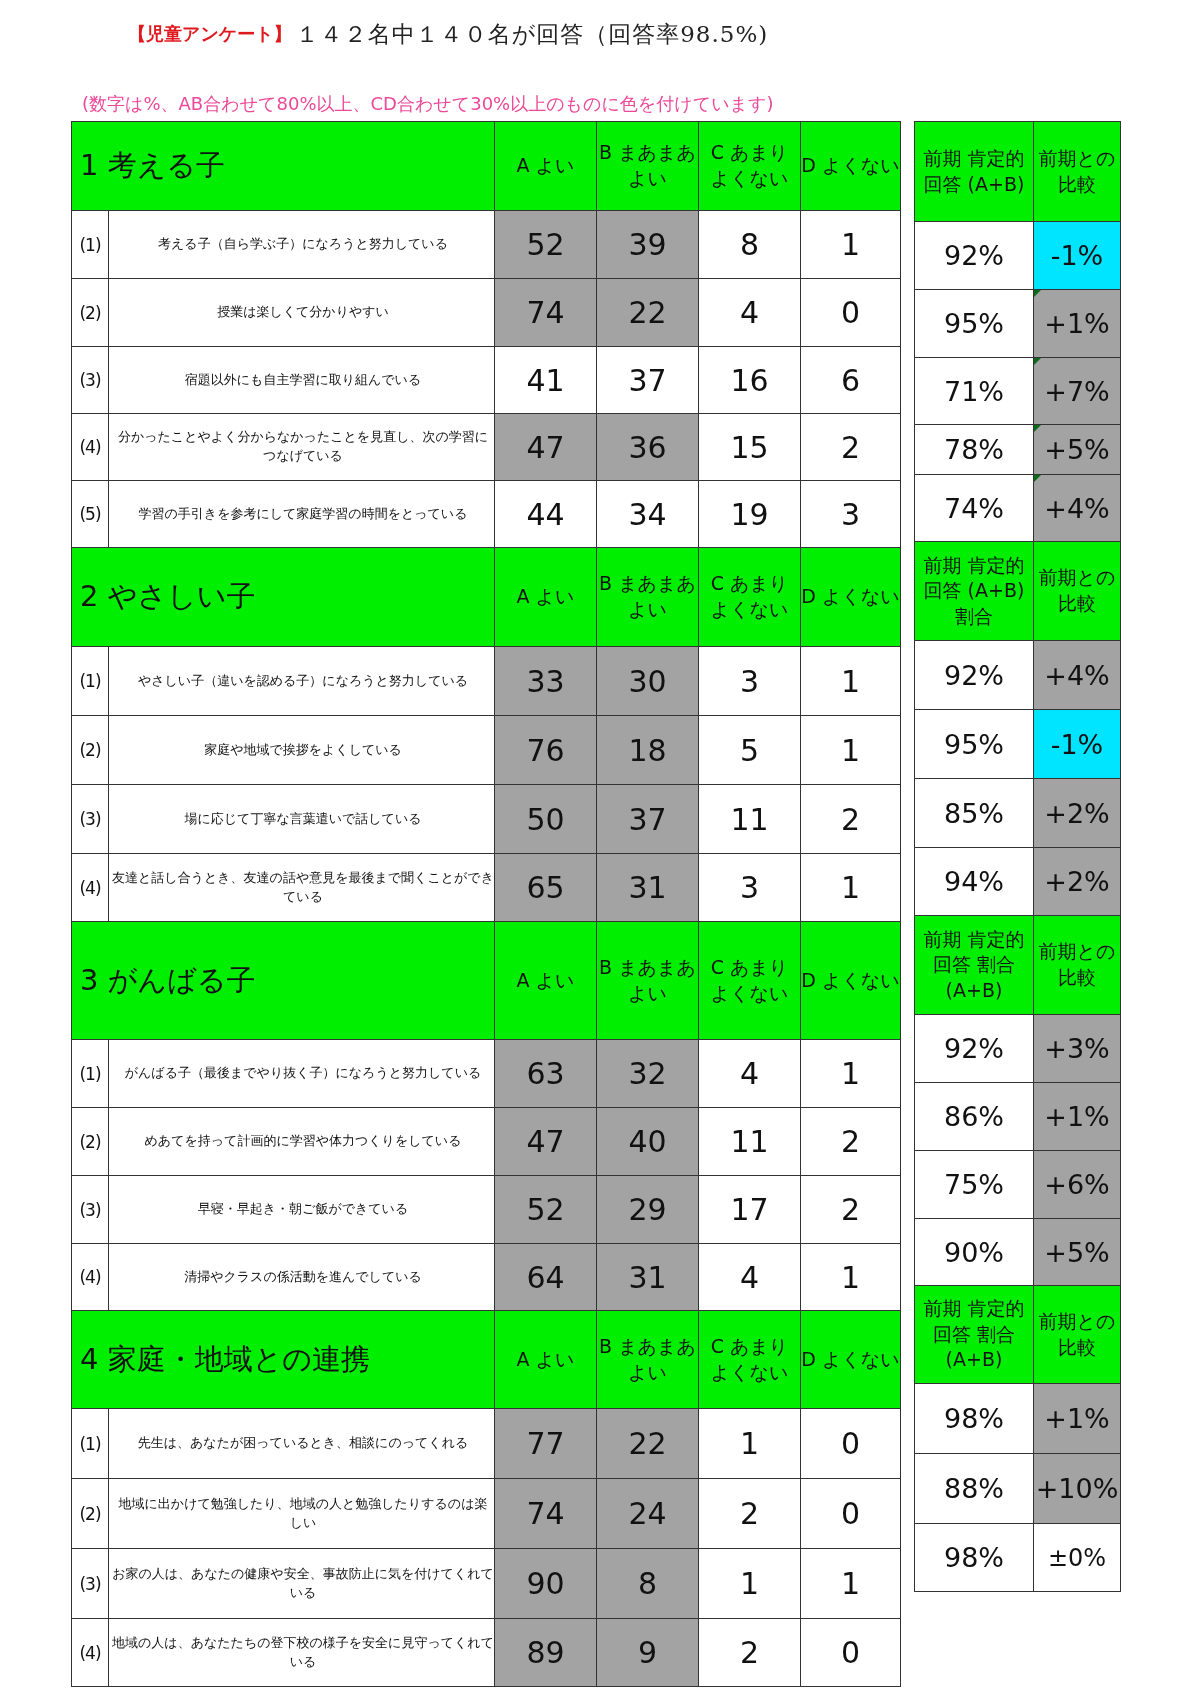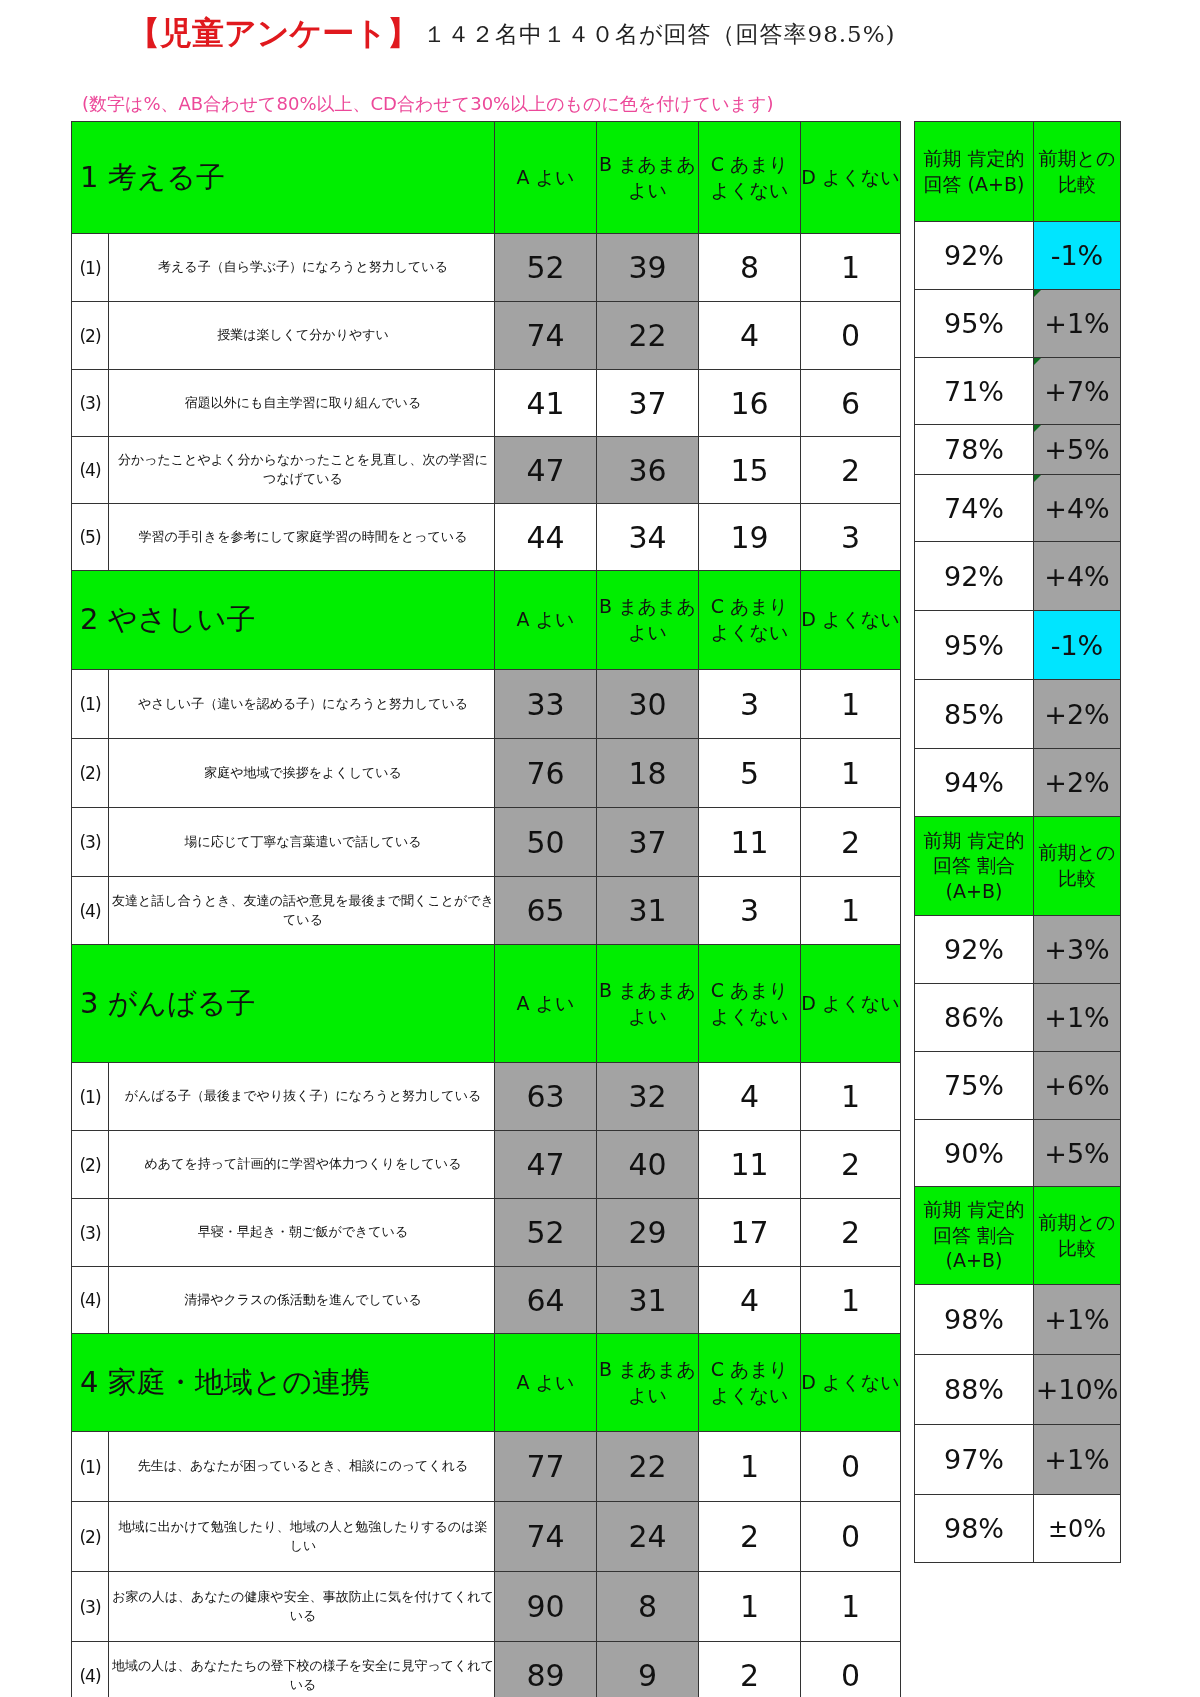--- a/index.html
+++ b/index.html
@@ -1,19 +1,19 @@
 <!DOCTYPE html>
 <html><head>
 <meta charset="utf-8">
 <style>
   html, body { margin:0; padding:0; background:#ffffff; }
   body { width:1200px; height:1697px; position:relative; overflow:hidden;
          font-family:"DejaVu Sans", "Liberation Sans", sans-serif; color:#111; }
   .title-line { position:absolute; left:128px; top:14px; height:40px; display:flex; align-items:center; white-space:nowrap; }
-  .title-red { color:#e0191e; font-weight:bold; font-size:32px; letter-spacing:0px; }
+  .title-red { color:#e0191e; font-weight:bold; font-size:18px; letter-spacing:0px; }
   .title-rest { font-family:"DejaVu Serif","Liberation Serif",serif; font-size:23px; color:#222; margin-left:4px; letter-spacing:1px; }
   .note { position:absolute; left:82px; top:92px; font-size:18px; white-space:nowrap; color:#ec4899; }
 
   .tbl { position:absolute; border-collapse:collapse; table-layout:fixed; }
   .tbl td { border:1.5px solid #333; padding:0; text-align:center; vertical-align:middle; overflow:hidden; position:relative; }
   .main { left:71px; top:121px; }
   .side { left:914px; top:121px; }
 
   .green { background:#00ee00; }
   .yellow { background:#a3a3a3; }
@@ -43,21 +43,21 @@
 <table class="tbl main" id="main-table">
   <colgroup>
     <col style="width:37px">
       <col style="width:386px">
       <col style="width:102px">
       <col style="width:102px">
       <col style="width:102px">
       <col style="width:100px">
   </colgroup>
   <tbody id="main-body">
-      <tr style="height: 112px; border-radius: 21px;">
+      <tr style="height: 89px; border-radius: 21px;">
         <td class="green sec-title" colspan="2">1 考える子</td>
         <td class="green hdr" style="padding-top: 0px;">A よい</td>
         <td class="green hdr">B まあまあ よい</td>
         <td class="green hdr">C あまり よくない</td>
         <td class="green hdr">D よくない</td>
       </tr>
       <tr style="height: 68px;">
         <td class="white numlabel">(1)</td>
         <td class="white qtext">考える子（自ら学ぶ子）になろうと努力している</td>
         <td class="yellow val">52</td>
@@ -240,20 +240,24 @@
         <td class="yellow cmp"><span class="marker"></span><span>+7%</span></td>
       </tr>
       <tr style="height: 50px;">
         <td class="white pct">78%</td>
         <td class="yellow cmp"><span class="marker"></span><span>+5%</span></td>
       </tr>
       <tr style="height: 67px;">
         <td class="white pct">74%</td>
         <td class="yellow cmp"><span class="marker"></span><span>+4%</span></td>
       </tr>
+      <tr style="height: 99px;">
+        <td class="green hdr-sm">前期 肯定的回答 (A+B)割合</td>
+        <td class="green hdr-sm">前期との 比較</td>
+      </tr>
       <tr style="height: 69px;">
         <td class="white pct">92%</td>
         <td class="yellow cmp"><span>+4%</span></td>
       </tr>
       <tr style="height: 69px;">
         <td class="white pct">95%</td>
         <td class="cyan cmp"><span>-1%</span></td>
       </tr>
       <tr style="height: 69px;">
         <td class="white pct">85%</td>
@@ -288,22 +292,18 @@
         <td class="green hdr-sm">前期との 比較</td>
       </tr>
       <tr style="height: 70px;">
         <td class="white pct">98%</td>
         <td class="yellow cmp"><span>+1%</span></td>
       </tr>
       <tr style="height: 70px;">
         <td class="white pct">88%</td>
         <td class="yellow cmp"><span>+10%</span></td>
       </tr>
-      <tr style="height: 70px;">
-        <td class="white pct">97%</td>
-        <td class="yellow cmp"><span>+1%</span></td>
-      </tr>
       <tr style="height: 68px;">
         <td class="white pct">98%</td>
         <td class="white cmp-sm"><span>±0%</span></td>
       </tr>
     </tbody>
 </table>
 
 </body></html>

